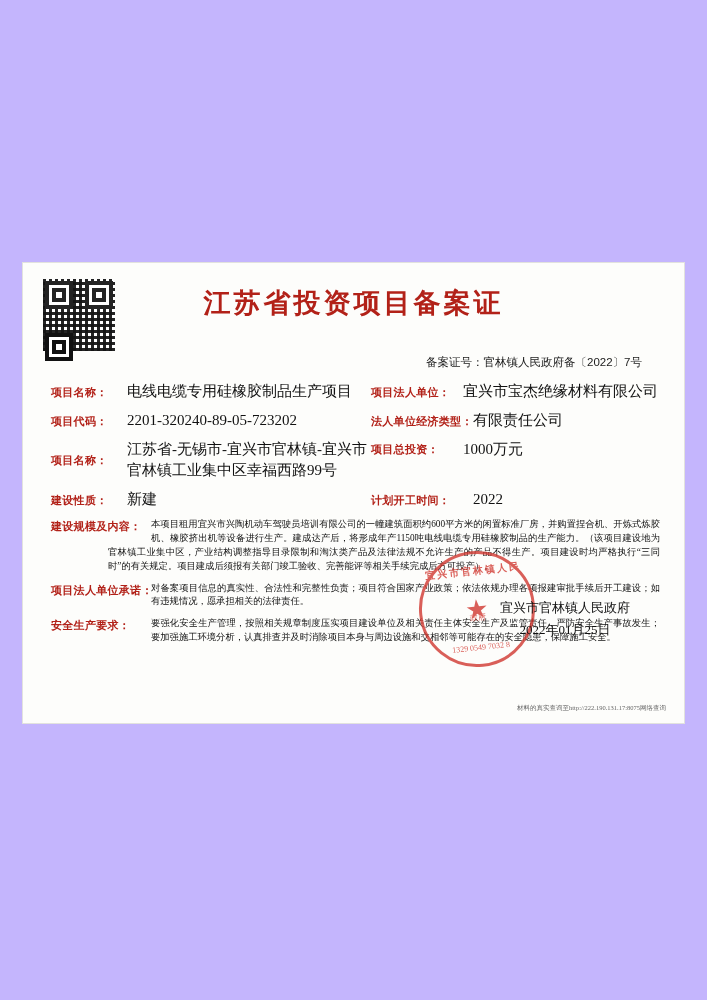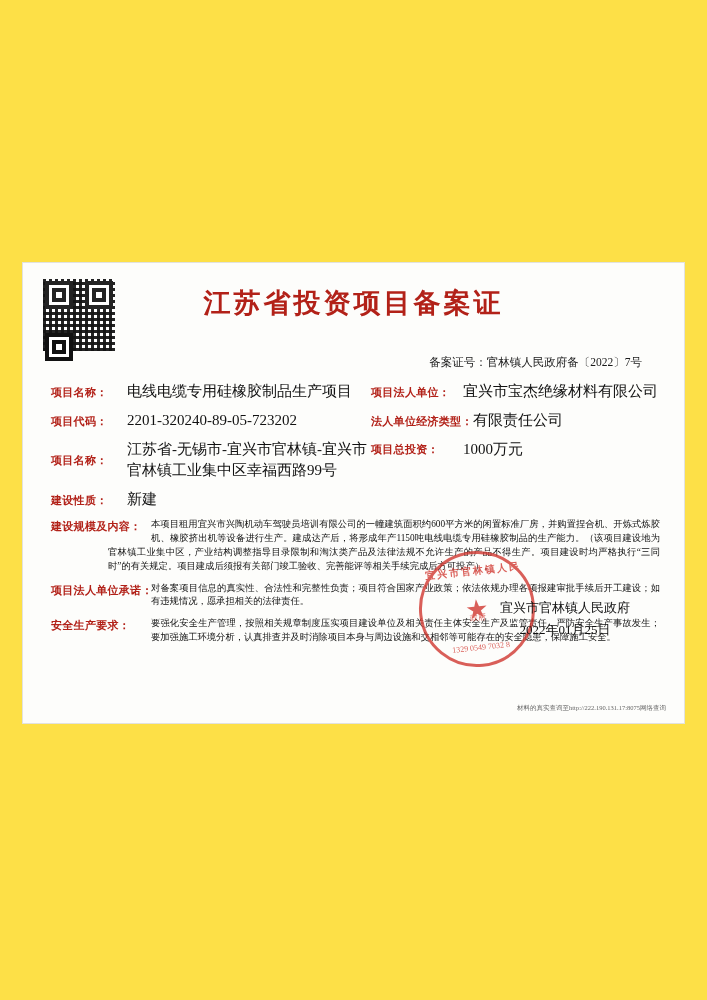--- a/index.html
+++ b/index.html
@@ -13,21 +13,21 @@
     font-family: "Liberation Sans", sans-serif;
     position: relative;
     overflow: hidden;
   }
 
   .page {
     position: absolute;
     left: 0; top: 0;
     width: 707px;
     height: 1000px;
-    background: #fde047;
+    background: #c4b5fd;
   }
 
   .cert {
     position: absolute;
     left: 22px;
     top: 262px;
     width: 663px;
     height: 462px;
     background: #fdfdfb;
     border: 1px solid #e2e2de;
@@ -78,21 +78,21 @@
     letter-spacing: 3px;
     color: #b22118;
   }
 
   .record-no {
     position: absolute;
     right: 42px;
     top: 92px;
     font-size: 11.5px;
     color: #1a1a1a;
-    font-family: Liberation Serif, serif;
+    font-family: Liberation Sans, sans-serif;
   }
 
   
   .form {
     position: absolute;
     left: 28px;
     top: 118px;
     right: 24px;
   }
   .row {
@@ -266,20 +266,24 @@
           <div class="lbl lbl-w2">项目总投资：</div>
           <div class="val">1000万元</div>
         </div>
       </div>
 
       <div class="row">
         <div class="col col-l">
           <div class="lbl lbl-w1">建设性质：</div>
           <div class="val">新建</div>
         </div>
+        <div class="col col-r">
+          <div class="lbl lbl-w3">计划开工时间：</div>
+          <div class="val">2022</div>
+        </div>
       </div>
 
       <div class="block">
         <div class="lbl lbl-w3">建设规模及内容：</div>
         <div class="block-body">本项目租用宜兴市兴陶机动车驾驶员培训有限公司的一幢建筑面积约600平方米的闲置标准厂房，并购置捏合机、开炼式炼胶机、橡胶挤出机等设备进行生产。建成达产后，将形成年产1150吨电线电缆专用硅橡胶制品的生产能力。（该项目建设地为官林镇工业集中区，产业结构调整指导目录限制和淘汰类产品及法律法规不允许生产的产品不得生产。项目建设时均严格执行“三同时”的有关规定。项目建成后须报有关部门竣工验收、完善能评等相关手续完成后方可投产）。</div>
       </div>
 
       <div class="block">
         <div class="lbl lbl-w3">项目法人单位承诺：</div>
         <div class="block-body">对备案项目信息的真实性、合法性和完整性负责；项目符合国家产业政策；依法依规办理各项报建审批手续后开工建设；如有违规情况，愿承担相关的法律责任。</div>

